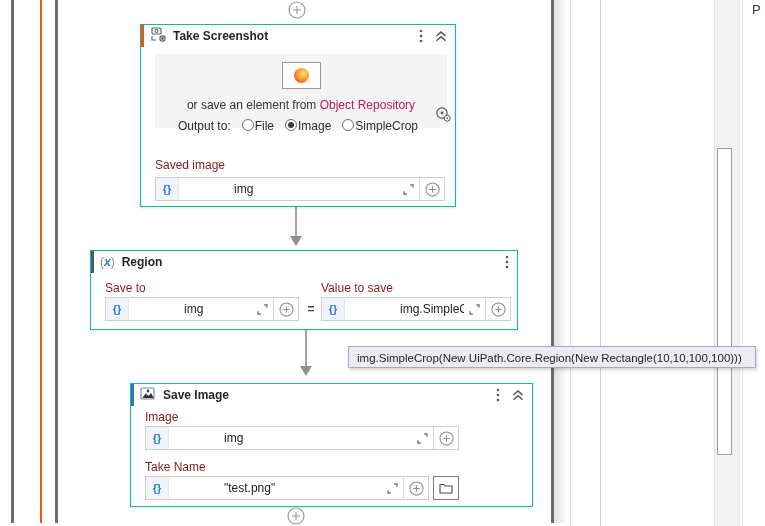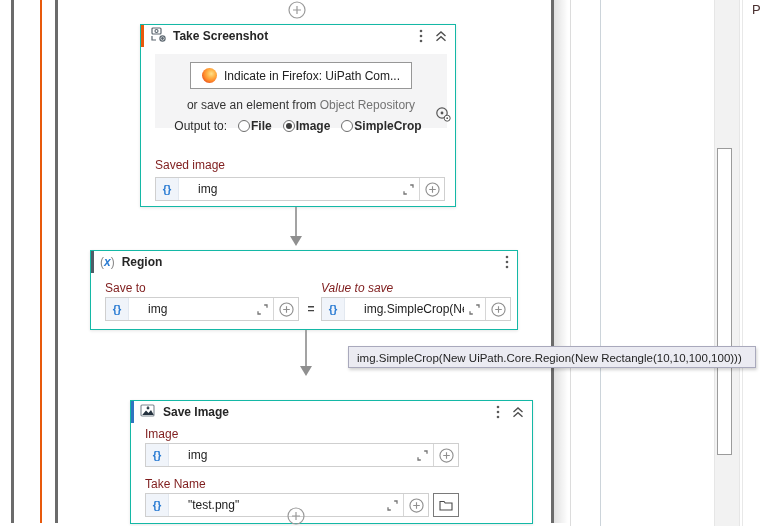--- a/index.html
+++ b/index.html
@@ -28,36 +28,36 @@
   .kebab{margin-left:auto;display:flex;align-items:center;cursor:pointer;}
   .chev{margin-left:12px;display:flex;align-items:center;cursor:pointer;}
 
   
   .indicate-sec{position:absolute;background:#f4f4f5;display:flex;flex-direction:column;align-items:center;}
   .indicate-btn{margin-top:8px;height:27px;display:inline-flex;align-items:center;gap:7px;background:#fff;
                 border:1px solid #979797;padding:0 11px;font-size:12px;color:#222;box-sizing:border-box;}
   .ff-icon{width:15px;height:15px;border-radius:50%;
            background:radial-gradient(circle at 62% 38%,#ffe08a 0%,#ffb348 30%,#ff8a2a 55%,#e8551f 78%,#c13f17 100%);}
   .drag-line{margin-top:9px;font-size:12px;color:#333;}
-  .link{color:#737373;cursor:pointer;}
+  .link{color:#be185d;cursor:pointer;}
   .target-ic{position:absolute;right:-4px;bottom:2px;}
 
   .output-row{position:absolute;left:0;right:0;display:flex;justify-content:center;align-items:center;gap:11px;font-size:12px;}
-  .radio-item{display:flex;align-items:center;gap:1px;cursor:pointer;font-weight:bold;}
+  .radio-item{display:flex;gap:1px;cursor:pointer;}
   .radio{width:12px;height:12px;border:1px solid #6e6e6e;border-radius:50%;background:#fff;display:flex;align-items:center;justify-content:center;box-sizing:border-box;}
   .radio.checked::after{content:'';width:6px;height:6px;border-radius:50%;background:#3c3c3c;}
 
   .fld-label{position:absolute;font-size:12px;color:#7f1d1d;white-space:nowrap;}
 
   
   .input-row{position:absolute;display:flex;height:24px;box-sizing:border-box;}
   .input-group{display:flex;align-items:center;flex:1;border:1px solid #cfcfcf;background:#fff;box-sizing:border-box;min-width:0;}
   .braces{width:22px;align-self:stretch;display:flex;align-items:center;justify-content:center;
           color:#2b7cd3;font-size:11px;font-weight:bold;background:#f0f4fa;border-right:1px solid #e2e8f0;flex:0 0 auto;}
-  .expr{flex:1;min-width:0;font-size:12px;color:#1c1c1c;padding:0 19px;white-space:nowrap;overflow:hidden;}
+  .expr{flex:1;min-width:0;font-size:12px;color:#1c1c1c;padding:0 19px;white-space:nowrap;overflow:hidden;margin-left:36px;}
   .expand{flex:0 0 auto;display:flex;align-items:center;padding:0 5px;cursor:pointer;}
   .plus-seg{flex:0 0 24px;align-self:stretch;display:flex;align-items:center;justify-content:center;
             border-left:1px solid #d6d6d6;cursor:pointer;}
   .folder-btn{flex:0 0 26px;margin-left:4px;border:1px solid #7a7a7a;background:#fff;display:flex;
               align-items:center;justify-content:center;box-sizing:border-box;cursor:pointer;}
 
   
   .conn-line{position:absolute;width:2px;background:#a3a3a3;}
   .conn-head{position:absolute;width:0;height:0;border-left:6px solid transparent;border-right:6px solid transparent;border-top:10px solid #8f8f8f;}
   .add-btn{position:absolute;cursor:pointer;line-height:0;}
@@ -126,21 +126,20 @@
       <span class="chev">
         <svg width="12" height="11" viewBox="0 0 12 11" fill="none" stroke="#4f4f4f" stroke-width="1.4">
             <path d="M1.5 5 L6 1 L10.5 5 M1.5 9.8 L6 5.8 L10.5 9.8"></path>
           </svg>
       </span>
     </div>
 
     <div class="indicate-sec" style="left:14px;top:29px;width:292px;height:74px;">
       <div class="indicate-btn">
         <span class="ff-icon"></span>
-        <span>Indicate in Firefox: UiPath Com...</span>
       </div>
       <div class="drag-line">
         <span>or save an element from</span>
         <span class="link">Object Repository</span>
       </div>
       <span class="target-ic">
         <svg width="16" height="16" viewBox="0 0 16 16">
             <circle cx="7" cy="7" r="5.2" fill="none" stroke="#555" stroke-width="1.2"></circle>
             <circle cx="7" cy="7" r="1.4" fill="#555"></circle>
             <circle cx="12.2" cy="12.2" r="3" fill="#fff" stroke="#555" stroke-width="1"></circle>
@@ -215,21 +214,21 @@
           <svg width="15" height="15" viewBox="0 0 16 16">
               <circle cx="8" cy="8" r="7" fill="none" stroke="#8f8f8f" stroke-width="1.2"></circle>
               <path d="M8 4.5 V11.5 M4.5 8 H11.5" stroke="#8f8f8f" stroke-width="1.2"></path>
             </svg>
         </span>
       </div>
     </div>
 
     <div class="equals" style="left:212px;top:46px;width:16px;height:24px;line-height:24px;">=</div>
 
-    <div class="fld-label" style="left:230px;top:30px;font-style:italic;">Value to save</div>
+    <div class="fld-label" style="left:230px;top:30px;">Value to save</div>
     <div class="input-row" style="left:230px;top:46px;width:190px;">
       <div class="input-group">
         <span class="braces">{}</span>
         <span class="expr">img.SimpleCrop(New UiPath.Core.Region(New Rectangle(10,10,100,100)))</span>
         <span class="expand">
           <svg width="11" height="11" viewBox="0 0 11 11" fill="none" stroke="#767676" stroke-width="1.3">
               <path d="M1 7.2 V10 H3.8 M7.2 1 H10 V3.8"></path>
             </svg>
         </span>
         <span class="plus-seg">
@@ -240,21 +239,21 @@
         </span>
       </div>
     </div>
   </div>
 
   <div class="conn-line" style="left:305px;top:330px;height:37px;"></div>
   <div class="conn-head" style="left:300px;top:366px;"></div>
 
   <div class="tooltip" style="left:348px;top:346px;width:408px;">img.SimpleCrop(New UiPath.Core.Region(New Rectangle(10,10,100,100)))</div>
 
-  <div class="card" style="left:130px;top:400px;width:403px;height:124px;">
+  <div class="card" style="left:130px;top:383px;width:403px;height:124px;">
     <div class="card-header hl-blue">
       <span>
         <svg width="16" height="15" viewBox="0 0 16 15">
             <rect x="1" y="2" width="13" height="11" rx="1" fill="#fff" stroke="#7d8790" stroke-width="1.1"></rect>
             <path d="M2.2 12 L6 7.5 L8.5 10 L11 7 L13.8 12 z" fill="#26333f"></path>
             <path d="M8 3.2 v2.6 M6.7 4.6 L8 6 L9.3 4.6" stroke="#26333f" stroke-width="1.1" fill="none"></path>
           </svg>
       </span>
       <span class="card-title">Save Image</span>
       <span class="kebab">

